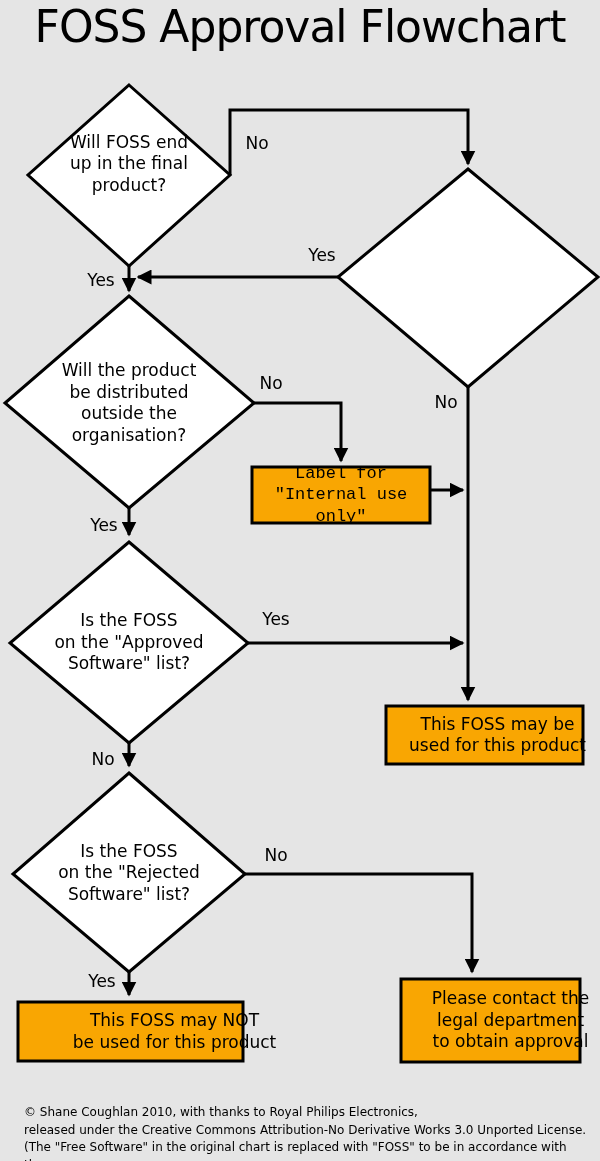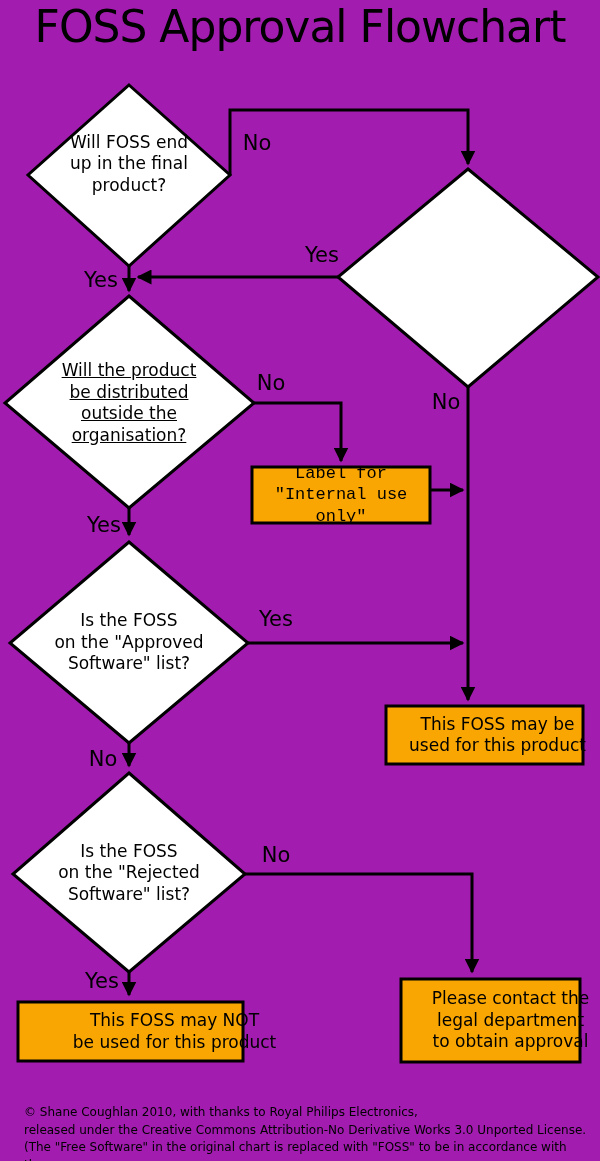--- a/index.html
+++ b/index.html
@@ -5,21 +5,21 @@
   html, body {
     margin: 0;
     padding: 0;
     background: #ffffff;
     font-family: "DejaVu Sans", "Liberation Sans", sans-serif;
   }
   .stage {
     position: relative;
     width: 600px;
     height: 1161px;
-    background: #a21caf;
+    background: #e5e5e5;
     overflow: hidden;
   }
   .layer-svg {
     position: absolute;
     left: 0;
     top: 0;
     z-index: 0;
   }
   .title {
     position: absolute;
@@ -40,21 +40,21 @@
     text-align: center;
     white-space: pre-line;
     font-size: 17px;
     line-height: 21.5px;
     color: #000;
     z-index: 2;
   }
   .edge-label {
     position: absolute;
     transform: translate(-50%, -50%);
-    font-size: 21px;
+    font-size: 17px;
     color: #000;
     white-space: nowrap;
     z-index: 2;
   }
   .footer {
     position: absolute;
     left: 24px;
     top: 1104px;
     width: 566px;
     font-size: 12px;
@@ -98,21 +98,21 @@
     <rect x="386" y="706" width="197" height="58" stroke="#000" stroke-width="3" fill="#F9A602"></rect>
     <rect x="18" y="1002" width="225" height="59" stroke="#000" stroke-width="3" fill="#F9A602"></rect>
     <rect x="401" y="979" width="179" height="83" stroke="#000" stroke-width="3" fill="#F9A602"></rect>
   </svg>
 
   <div class="title">FOSS Approval Flowchart</div>
 
   <div class="node-text" style="left:44px; top:131px; width:170px; height:66px;">Will FOSS end
 up in the final
 product?</div>
-  <div class="node-text" style="left:34px; top:359px; width:190px; height:88px;text-decoration:underline;">Will the product
+  <div class="node-text" style="left:34px; top:359px; width:190px; height:88px;">Will the product
 be distributed
 outside the
 organisation?</div>
   <div class="node-text" style="left:34px; top:610px; width:190px; height:65px;">Is the FOSS
 on the "Approved
 Software" list?</div>
   <div class="node-text" style="left:34px; top:841px; width:190px; height:64px;">Is the FOSS
 on the "Rejected
 Software" list?</div>
 

